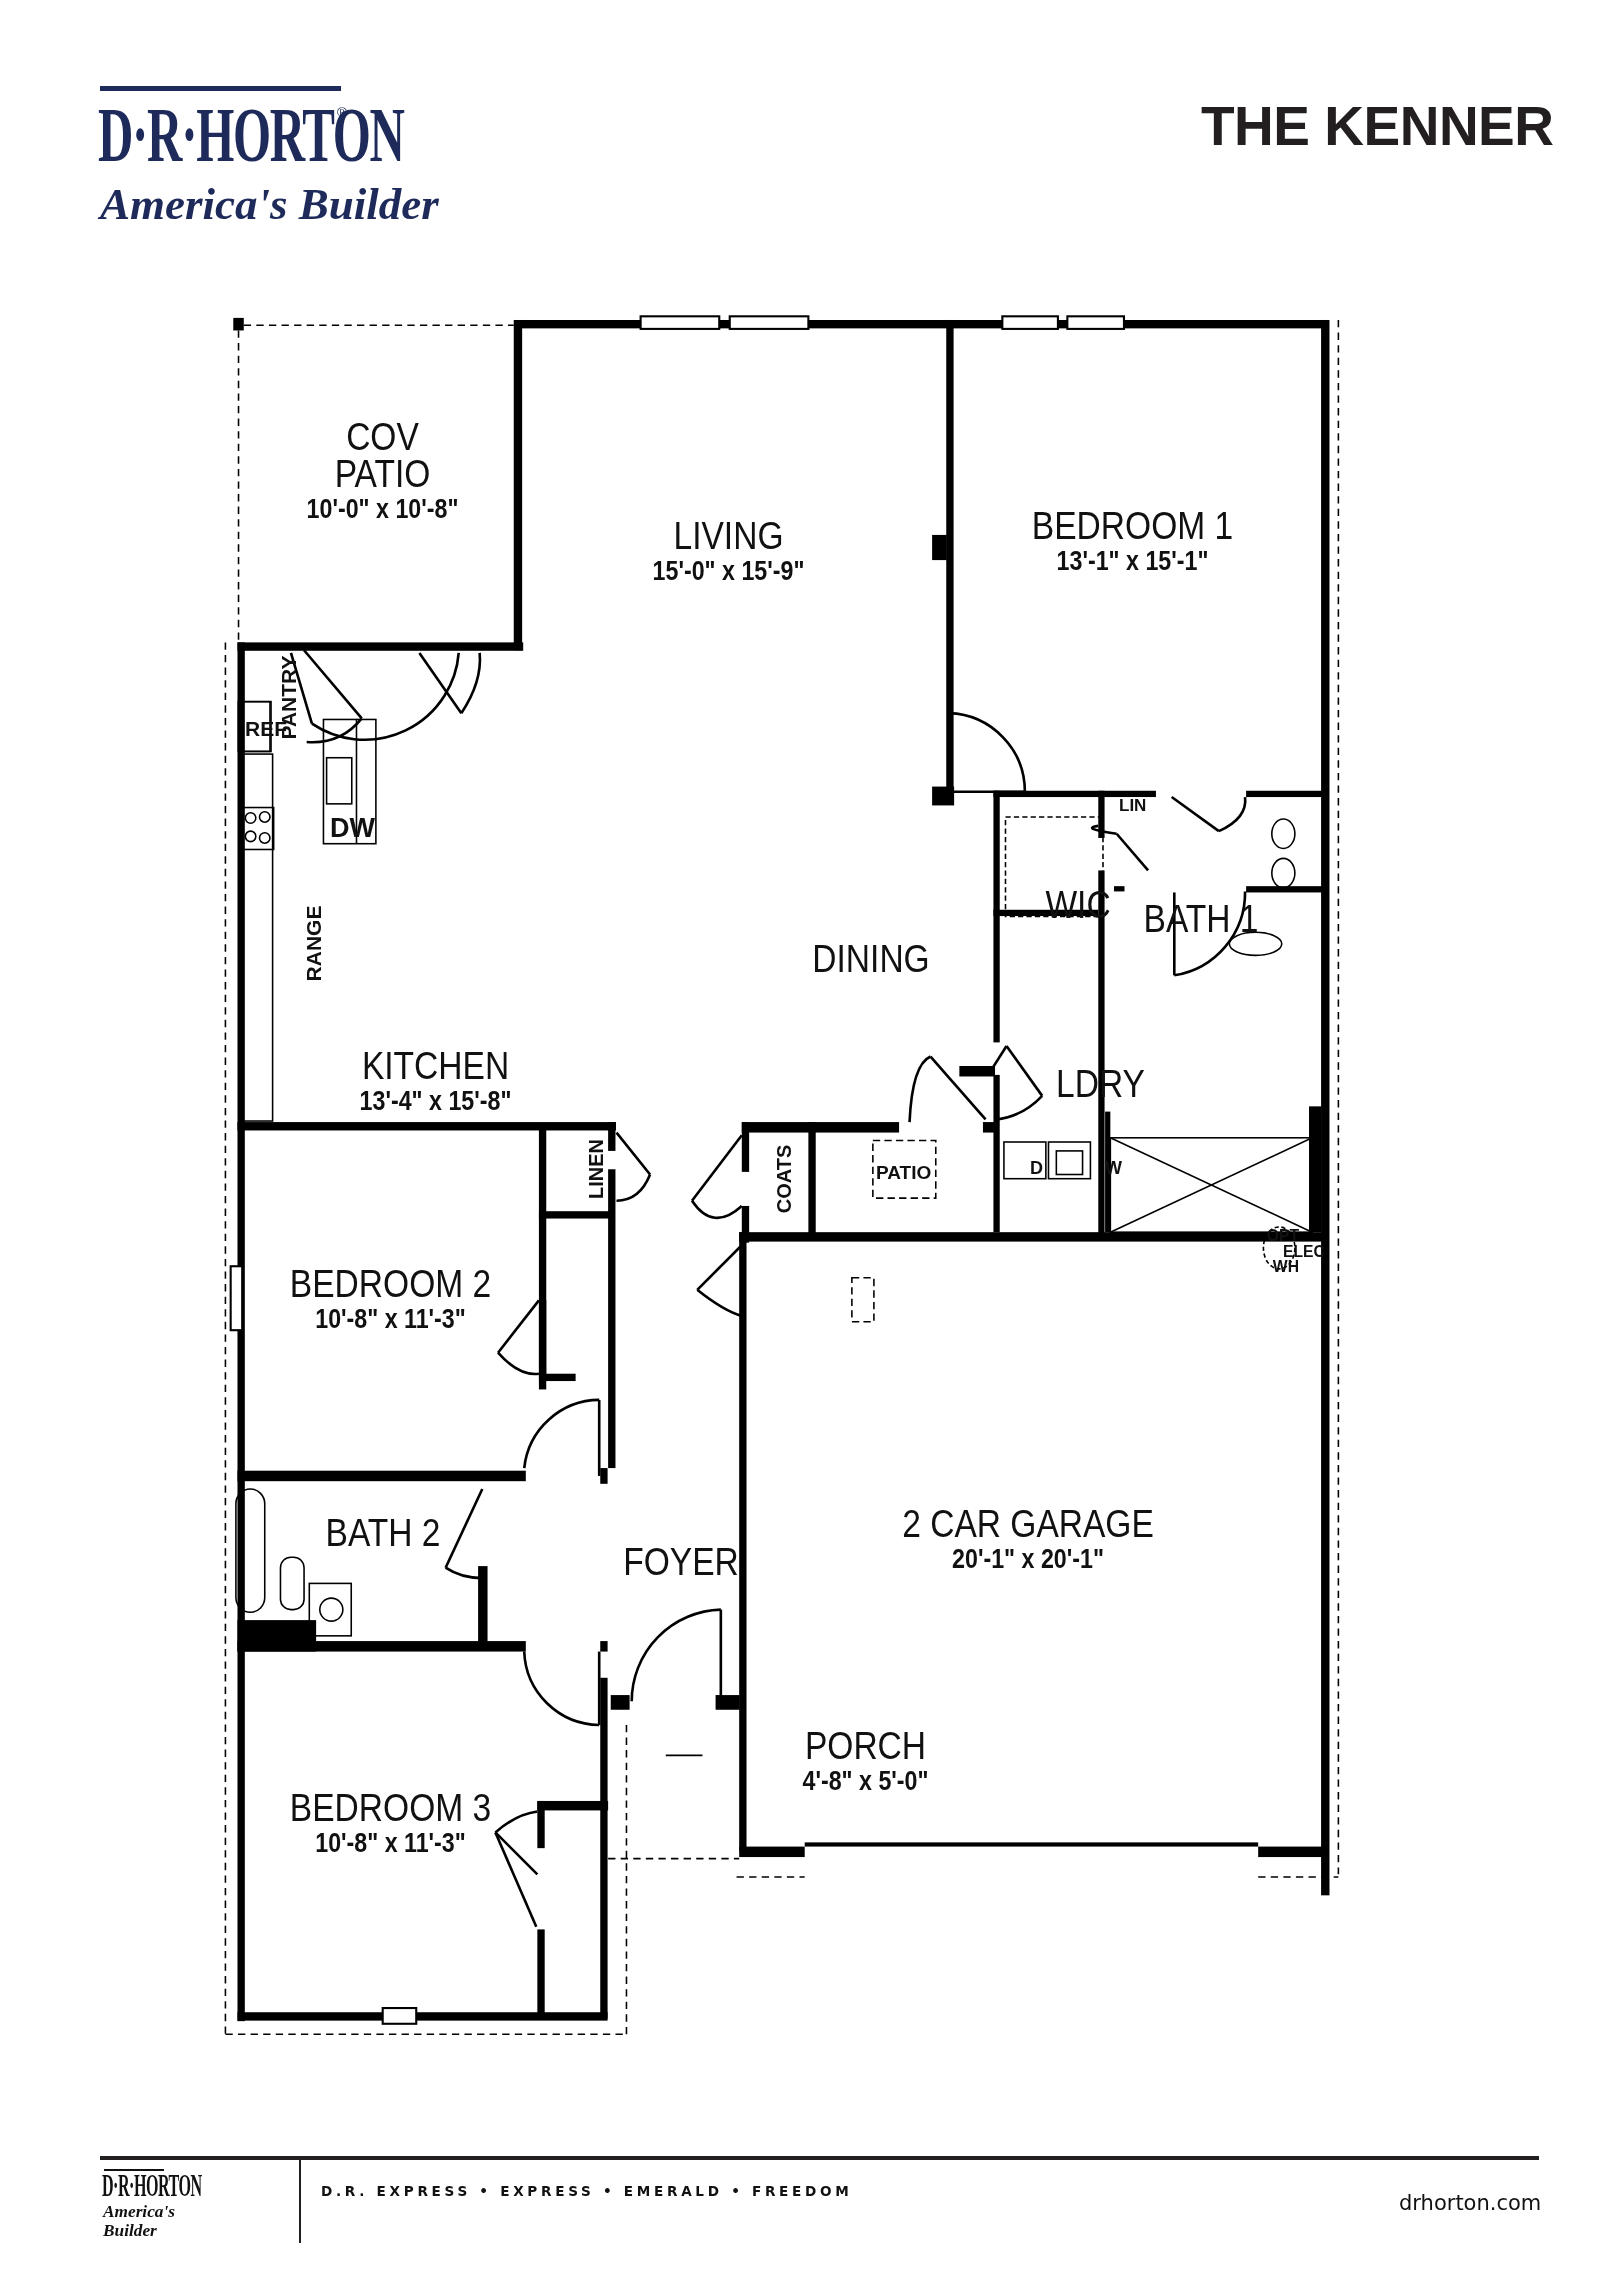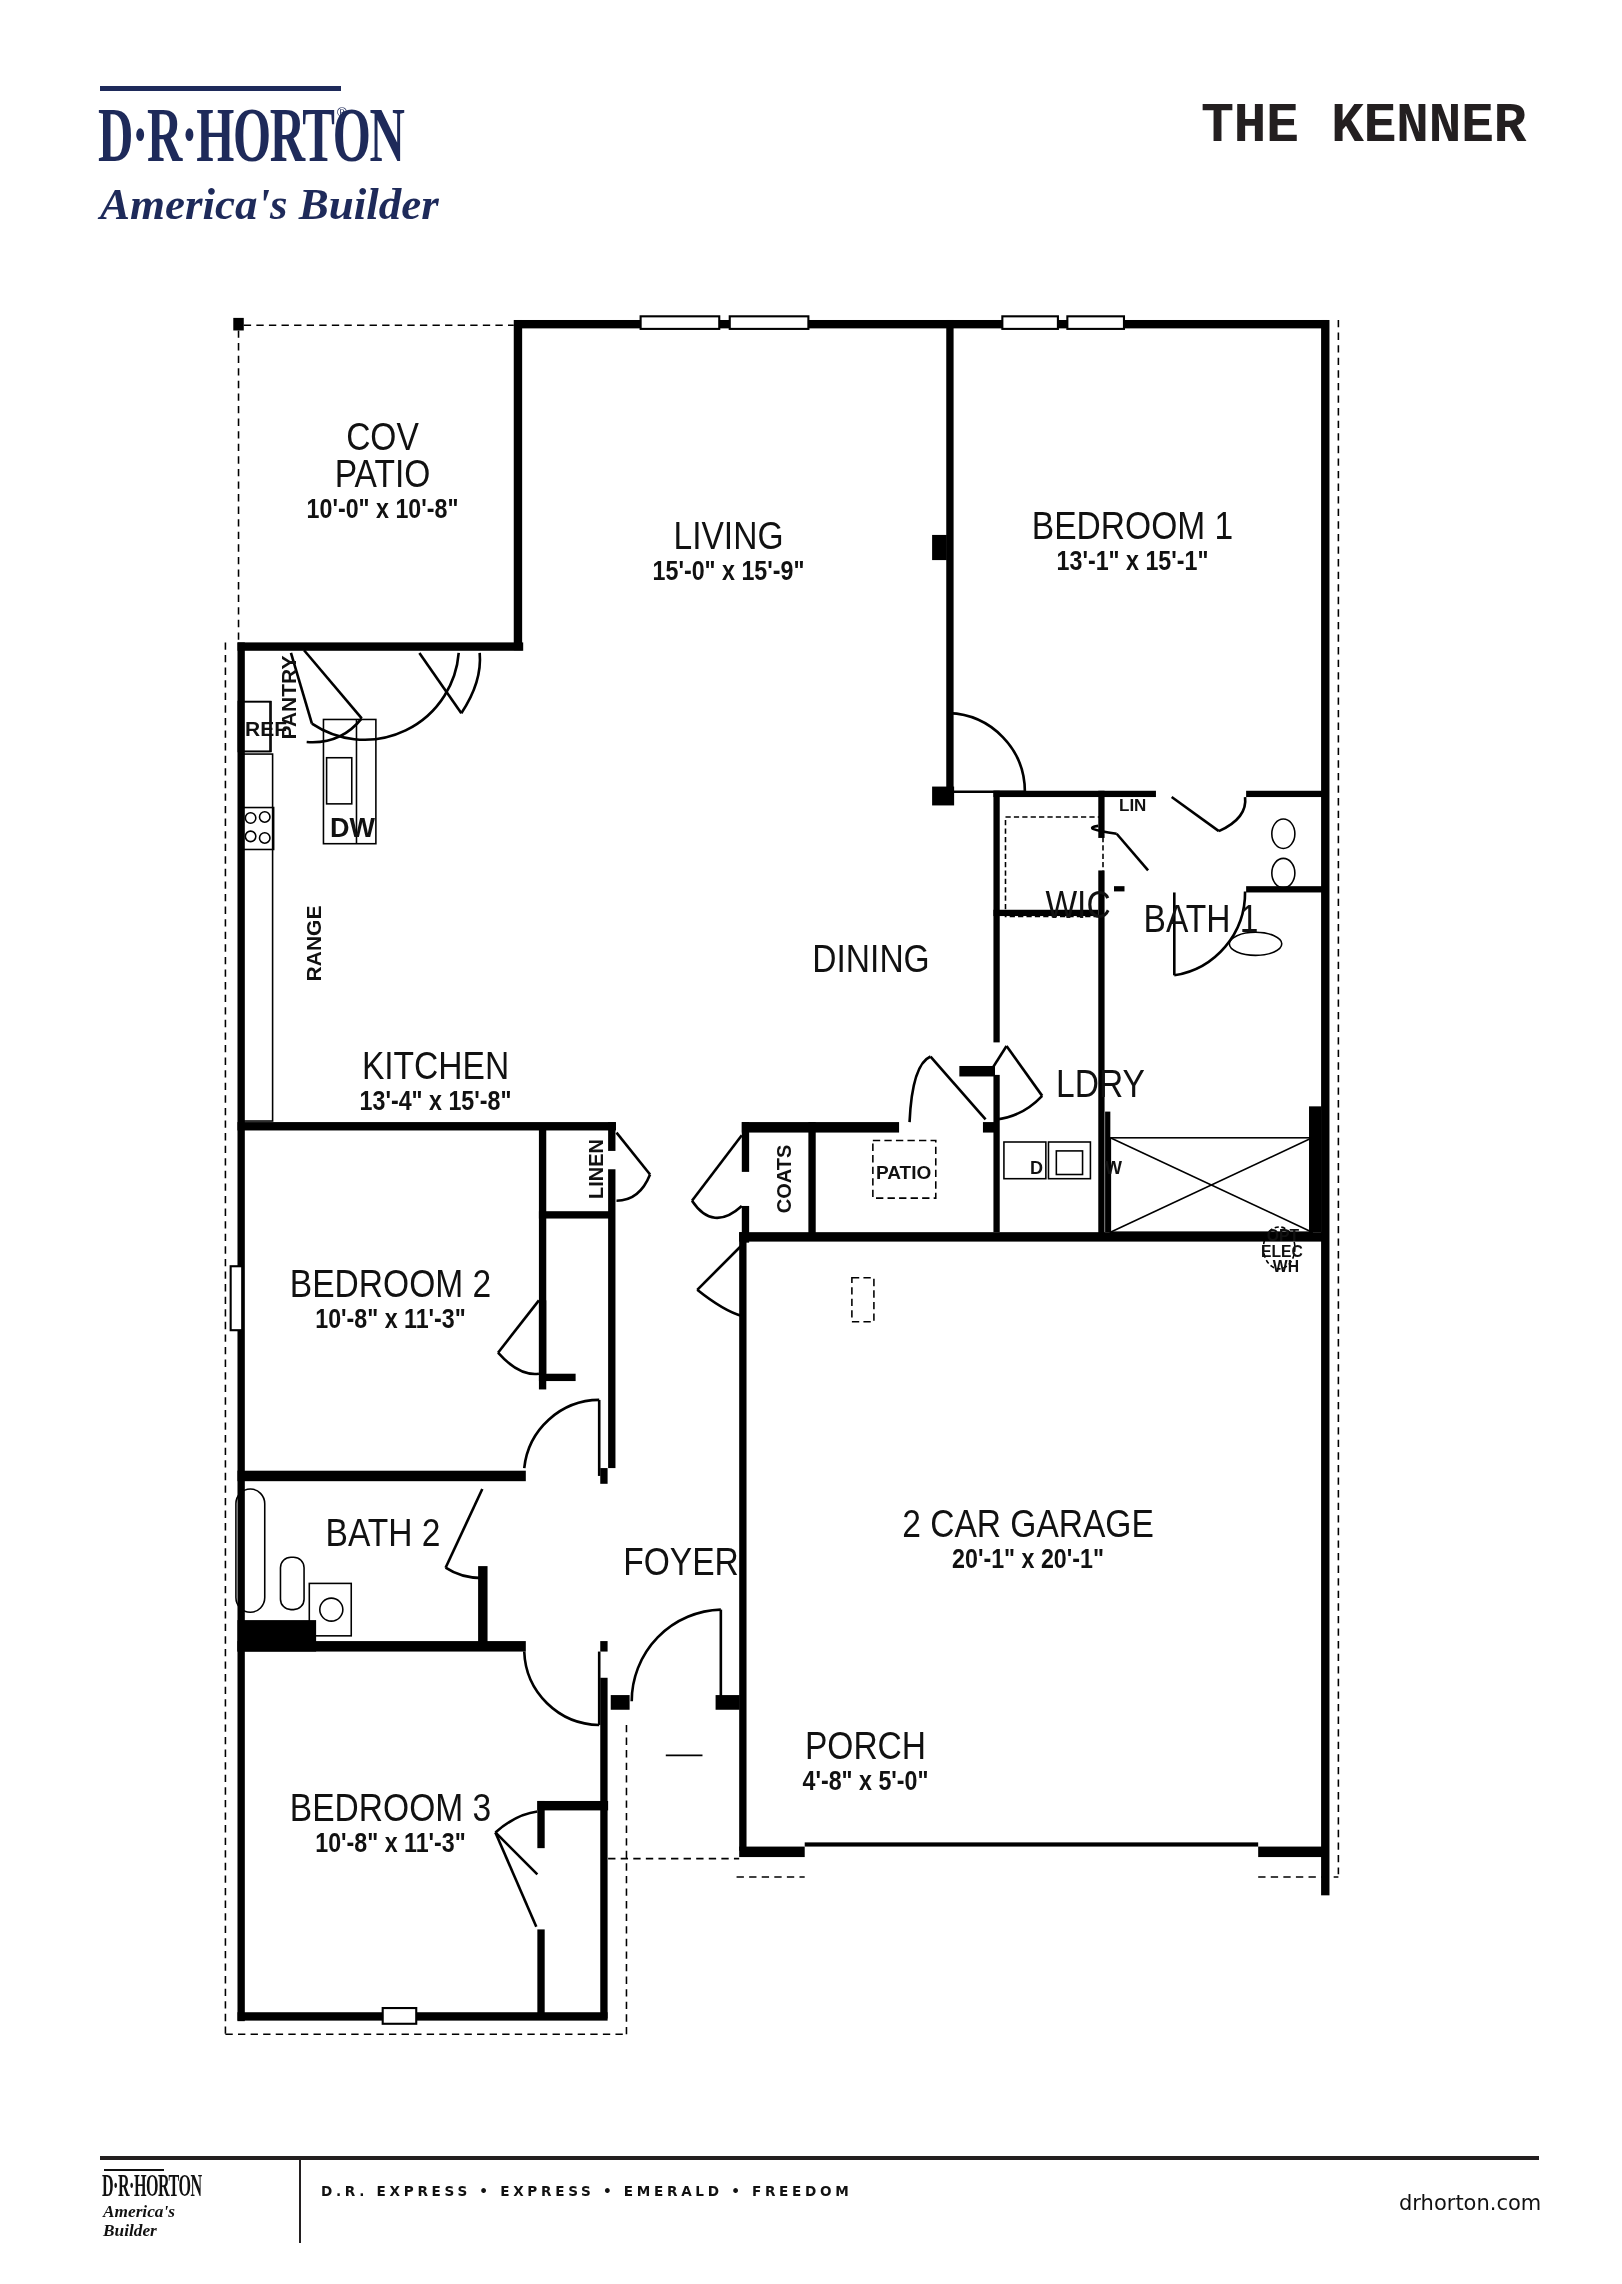--- a/index.html
+++ b/index.html
@@ -4,21 +4,21 @@
 <style>
   html, body { margin: 0; padding: 0; background: #ffffff; }
   body { width: 1622px; height: 2284px; position: relative; overflow: hidden;
          font-family: "Liberation Sans", sans-serif; color: #111; }
   .abs { position: absolute; }
   .brand-bar { position: absolute; background: #1e2a5a; }
   .brand-name { position: absolute; color: #1e2a5a; font-family: "Liberation Serif", serif;
                 font-weight: bold; letter-spacing: -2.1px; transform-origin: left top; }
   .brand-tag { position: absolute; color: #1e2a5a; font-family: "Liberation Serif", serif;
                font-style: italic; font-weight: bold; }
-  .plan-title { position: absolute; font-family: Liberation Mono, monospace; font-weight: bold;
+  .plan-title { position: absolute; font-family: Liberation Sans, sans-serif; font-weight: bold;
                 color: #231f20; }
   svg.plan { position: absolute; left: 0; top: 0; }
   .room-label { position: absolute; text-align: center; font-family: "Liberation Sans", sans-serif;
                 font-weight: normal; color: #111; transform: scaleX(0.86); transform-origin: center; white-space: nowrap; line-height: 1; }
   .room-label .name { display: block; font-size: 39px; }
   .room-label .dims { display: block; font-size: 27px; font-weight: bold; margin-top: 3.1px; }
   .fixture-label { position: absolute; font-family: "Liberation Sans", sans-serif; font-weight: bold;
                    color: #111; white-space: nowrap; line-height: 1; }
   .vertical { transform: rotate(-90deg); transform-origin: center; }
   .footer-rule { position: absolute; background: #231f20; }
@@ -314,21 +314,21 @@
 <div class="fixture-label vertical" style="left:276px; top:933px; font-size:21px;">RANGE</div>
 <div class="fixture-label" style="left:330px; top:815px; font-size:27px;">DW</div>
 <div class="fixture-label" style="left:1119px; top:797px; font-size:17px;">LIN</div>
 <div class="fixture-label vertical" style="left:566px; top:1159px; font-size:20px;">LINEN</div>
 <div class="fixture-label vertical" style="left:750px; top:1169px; font-size:20px;">COATS</div>
 <div class="fixture-label" style="left:876px; top:1163px; font-size:19px;">PATIO</div>
 <div class="fixture-label" style="left:1030px; top:1159px; font-size:18px;">D</div>
 <div class="fixture-label" style="left:1105px; top:1159px; font-size:18px;">W</div>
 <div class="fixture-label" style="left:1261px; top:1228px; font-size:15.7px; text-align:right; width:38px; line-height:15.7px;">
   <span style="display:block;">OPT</span>
-  <span style="display:block;">ELEC</span>
+  <span style="display:block;margin-left:22px;">ELEC</span>
   <span style="display:block;">WH</span>
 </div>
 </div>
 
 <div>
   <div class="footer-rule" style="left:100px; top:2156px; width:1439px; height:3.7px;"></div>
   <div class="footer-divider" style="left:299px; top:2159px; width:1.6px; height:84px;"></div>
   <div class="abs">
     <div class="abs" style="left:104px; top:2169px; width:60px; height:2.1px; background:#111;"></div>
     <div class="footer-brand-name" style="left:102px; top:2171px; font-size:31px; line-height:29px; transform:scaleX(0.52); transform-origin:left top;">D·R·HORTON</div>

